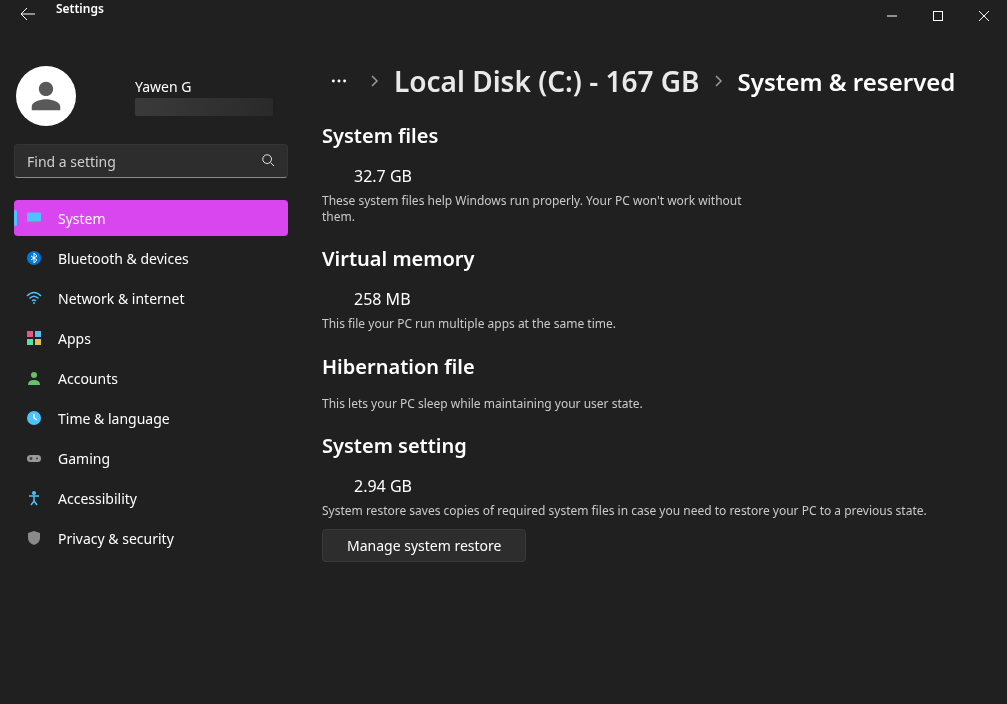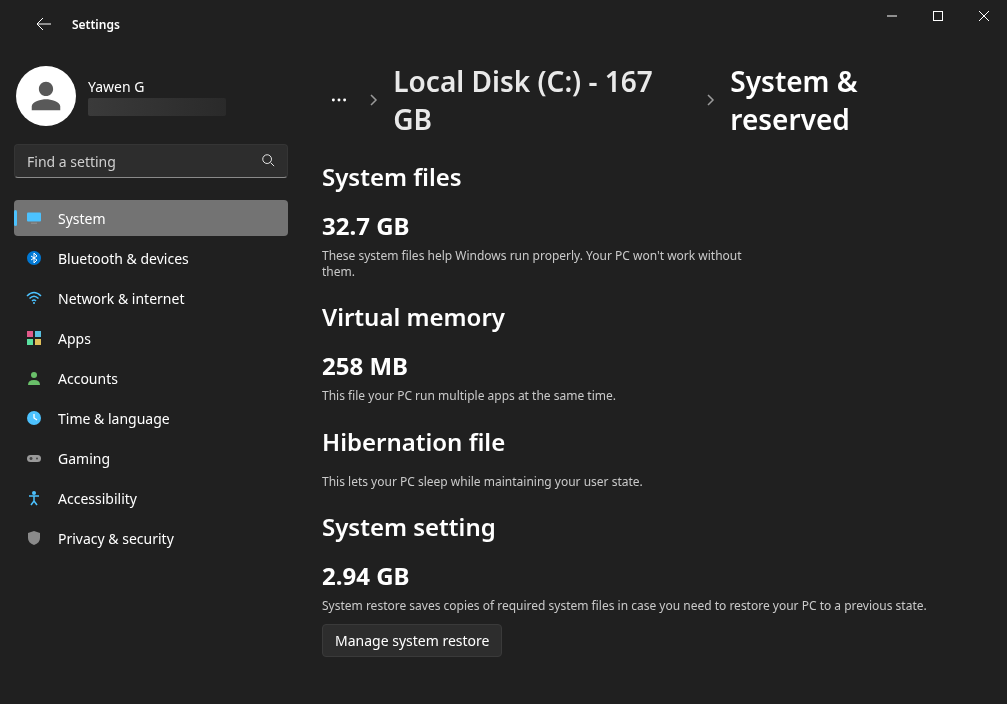--- a/index.html
+++ b/index.html
@@ -7,22 +7,22 @@
   width: 1007px; height: 704px;
   background: #202020;
   font-family: "Segoe UI", system-ui, sans-serif;
   color: #ffffff;
   overflow: hidden;
   position: relative;
 }
 .titlebar {
   height: 48px;
   display: flex;
-  align-items: center;
-  padding-left: 30px;
+  align-items: flex-start;
+  padding-left: 14px;
 }
 .back-btn {
   width: 28px; height: 28px;
   display: flex; align-items: center; justify-content: center;
   color: #ffffff;
   margin-right: 14px;
 }
 .app-title { font-size: 12px; font-weight: 600; }
 .win-controls {
   position: absolute; top: 0; right: 0;
@@ -47,21 +47,21 @@
   padding: 8px 6px 18px 2px;
 }
 .avatar {
   width: 60px; height: 60px; border-radius: 50%;
   background: #ffffff;
   display: flex; align-items: center; justify-content: center;
   margin-right: 12px;
   flex-shrink: 0;
 }
 .avatar svg { fill: #595959; }
-.user-text { display: flex; flex-direction: column; }
+.user-text { display: flex; flex-direction: column; margin-left: 47px; }
 .user-name { font-size: 14px; font-weight: 400; }
 .user-email {
   width: 138px; height: 18px;
   background: linear-gradient(to right, #3a3a3a 0%, #2a2a2a 100%);
   margin-top: 2px;
   border-radius: 2px;
 }
 .search-box {
   display: flex; align-items: center;
   background: #2d2d2d;
@@ -82,21 +82,21 @@
 .nav-item {
   display: flex; align-items: center;
   height: 36px;
   padding: 0 8px 0 12px;
   border-radius: 4px;
   font-size: 14px;
   margin-bottom: 4px;
   position: relative;
   cursor: default;
 }
-.nav-item.selected { background: #737373; }
+.nav-item.selected { background: #d946ef; }
 .nav-item.selected::before {
   content: "";
   position: absolute; left: 0; top: 50%;
   transform: translateY(-50%);
   width: 3px; height: 16px;
   background: #4cc2ff;
   border-radius: 2px;
 }
 .nav-icon {
   width: 16px; height: 16px;
@@ -112,36 +112,36 @@
 .breadcrumb {
   display: flex; align-items: center; gap: 14px;
   margin-bottom: 22px;
 }
 .bc-more {
   width: 34px; height: 34px;
   display: flex; align-items: center; justify-content: center;
 }
 .bc-sep { color: #9a9a9a; font-size: 14px; }
 .bc-link { font-size: 28px; color: #ffffff; font-weight: 600; opacity: 0.9; cursor: default; }
-.bc-current { font-size: 28px; font-weight: 600; }
+.bc-current { font-size: 24px; font-weight: 600; }
 .section { margin-bottom: 20px; }
-.sec-title { font-size: 24px; font-weight: 600; margin-bottom: 16px; }
-.sec-value { font-size: 24px; font-weight: 700; margin-bottom: 6px; }
+.sec-title { font-size: 20px; font-weight: 600; margin-bottom: 16px; }
+.sec-value { font-size: 16px; font-weight: 400; margin-bottom: 6px; margin-left: 32px; }
 .sec-desc {
   font-size: 12px; color: #cacaca;
   line-height: 1.35;
   max-width: 630px;
 }
 .sec-desc.narrow { max-width: 420px; }
 .manage-btn {
   display: inline-block;
   background: #2d2d2d;
   border: 1px solid #3a3a3a;
   border-radius: 4px;
-  padding: 6px 12px;
+  padding: 6px 24px;
   font-size: 14px;
   color: #ffffff;
   margin-top: 10px;
   font-family: inherit;
   text-align: right;
 }
 </style>
 </head>
 <body>
 

